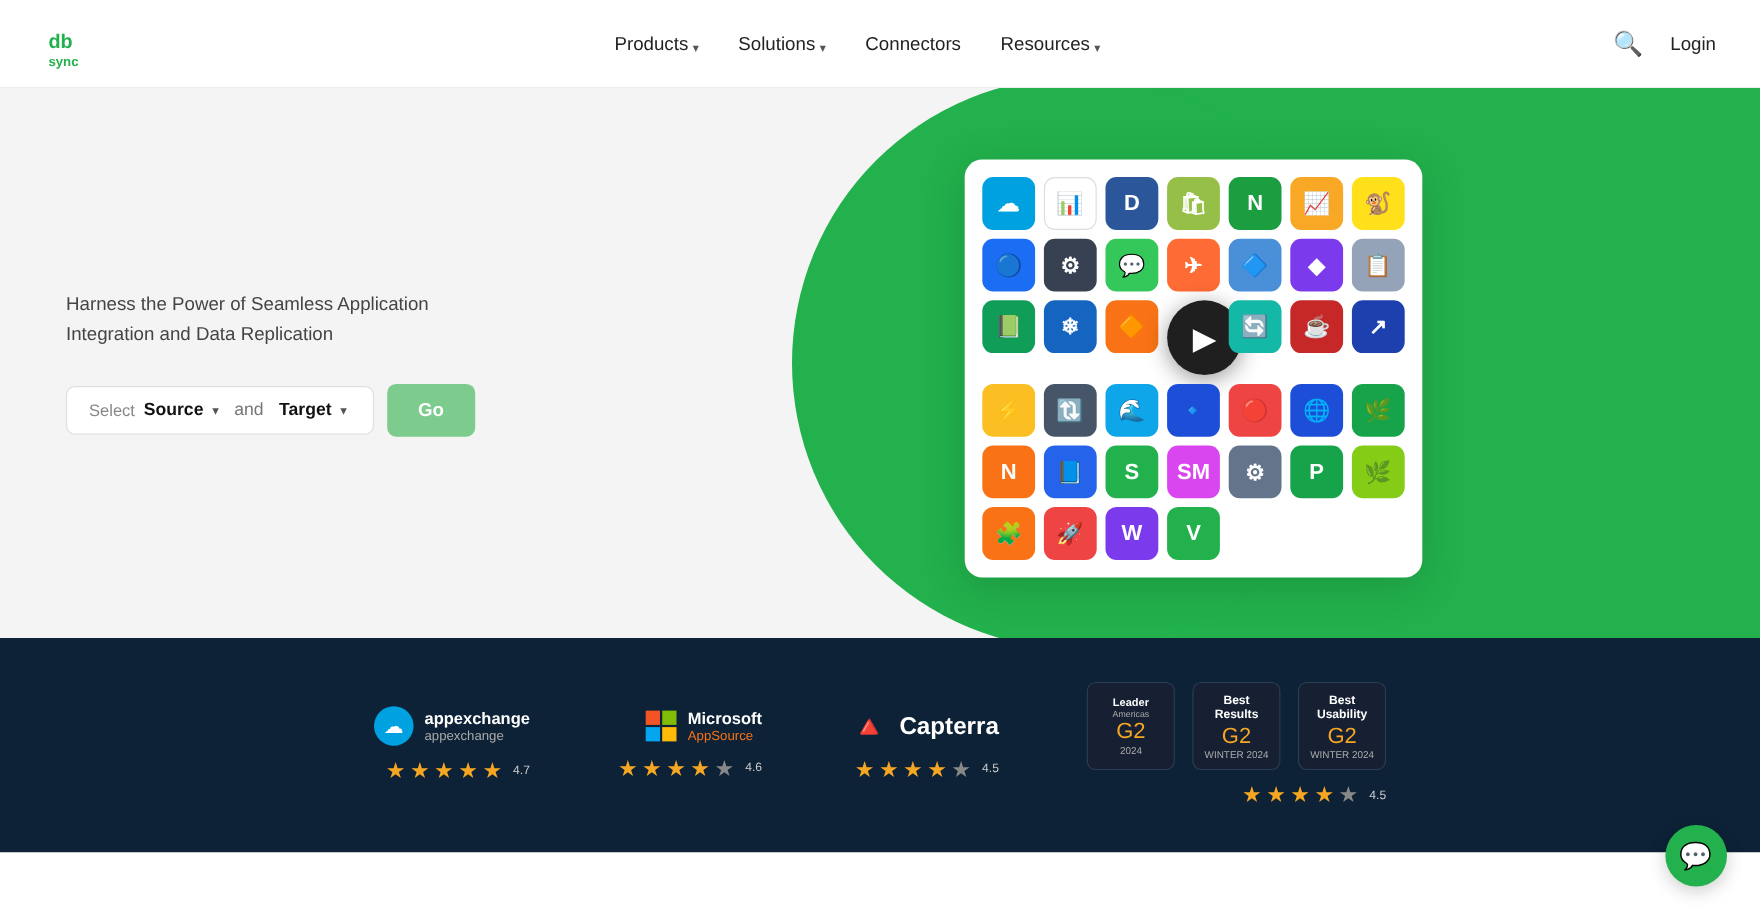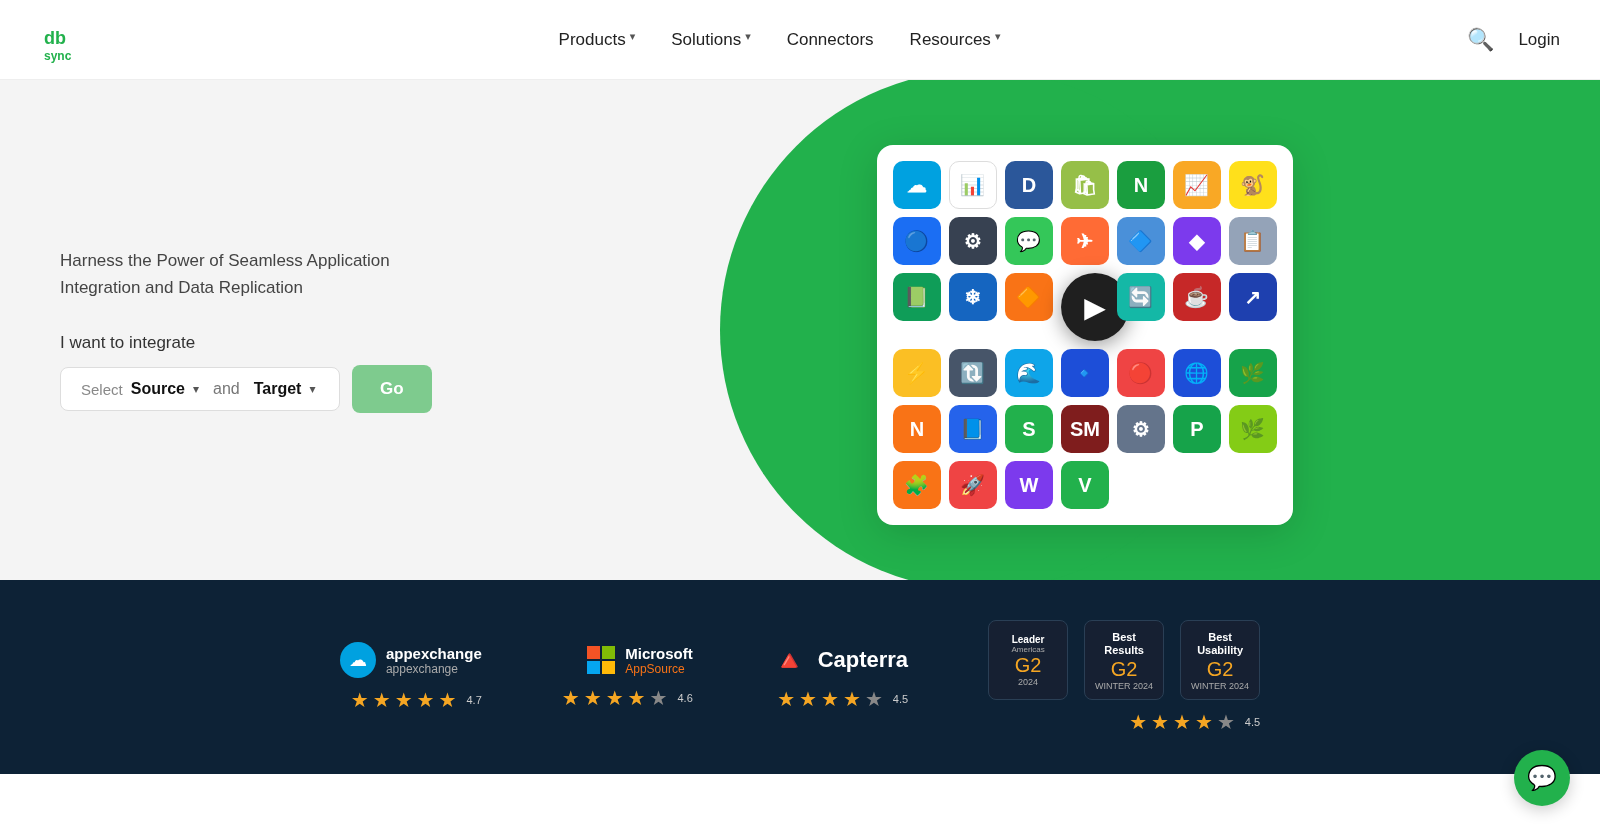--- a/index.html
+++ b/index.html
@@ -9,21 +9,21 @@
     .navbar {
       display: flex; align-items: center; justify-content: space-between;
       padding: 0 40px; height: 80px; background: #fff;
       border-bottom: 1px solid #eee; position: relative; z-index: 10;
     }
     .nav-logo { display: flex; align-items: center; gap: 8px; cursor: pointer; }
     .nav-logo-icon { width: 52px; height: 52px; }
     .nav-links { display: flex; align-items: center; gap: 36px; }
     .nav-link {
       font-size: 17px; font-weight: 500; color: #222; cursor: pointer;
-      display: flex; align-items: flex-start; gap: 4px; text-decoration: none;
+      display: flex; align-items: flex-end; gap: 4px; text-decoration: none;
     }
     .nav-link .chevron { font-size: 11px; color: #555; }
     .nav-right { display: flex; align-items: center; gap: 24px; }
     .nav-search { cursor: pointer; font-size: 22px; color: #333; }
     .nav-login { font-size: 17px; font-weight: 500; color: #222; cursor: pointer; }
     .nav-cta {
       background: #22b14c; color: #fff; border: none; padding: 14px 28px;
       border-radius: 8px; font-size: 17px; font-weight: 600; cursor: pointer;
     }
 
@@ -154,21 +154,20 @@
 
   <div class="nav-right">
     <span class="nav-search">🔍</span>
     <span class="nav-login">Login</span>
   </div>
 </nav>
 
 <section class="hero">
   <div class="hero-left">
     <p class="hero-subtitle">Harness the Power of Seamless Application Integration and Data Replication</p>
-    <p class="hero-integrate-label">I want to integrate</p>
     <div class="hero-selector-row">
       <div class="hero-selector">
         <span class="hero-selector-select">Select</span>
         <span class="hero-selector-source">Source</span>
         <span class="arr">▾</span>
         <span class="hero-selector-and">and</span>
         <span class="hero-selector-target">Target</span>
         <span class="arr">▾</span>
       </div>
       <button class="hero-go-btn">Go</button>
@@ -208,21 +207,21 @@
           <div style="width: 48px; height: 48px; border-radius: 10px; background: rgb(251, 191, 36); display: flex; align-items: center; justify-content: center; font-size: 20px; color: rgb(255, 255, 255); overflow: hidden; font-weight: 700;">⚡</div>
           <div style="width: 48px; height: 48px; border-radius: 10px; background: rgb(71, 85, 105); display: flex; align-items: center; justify-content: center; font-size: 20px; color: rgb(255, 255, 255); overflow: hidden; font-weight: 700;">🔃</div>
           <div style="width: 48px; height: 48px; border-radius: 10px; background: rgb(14, 165, 233); display: flex; align-items: center; justify-content: center; font-size: 20px; color: rgb(255, 255, 255); overflow: hidden; font-weight: 700;">🌊</div>
           <div style="width: 48px; height: 48px; border-radius: 10px; background: rgb(29, 78, 216); display: flex; align-items: center; justify-content: center; font-size: 20px; color: rgb(255, 255, 255); overflow: hidden; font-weight: 700;">🔹</div>
           <div style="width: 48px; height: 48px; border-radius: 10px; background: rgb(239, 68, 68); display: flex; align-items: center; justify-content: center; font-size: 20px; color: rgb(255, 255, 255); overflow: hidden; font-weight: 700;">🔴</div>
           <div style="width: 48px; height: 48px; border-radius: 10px; background: rgb(29, 78, 216); display: flex; align-items: center; justify-content: center; font-size: 20px; color: rgb(255, 255, 255); overflow: hidden; font-weight: 700;">🌐</div>
           <div style="width: 48px; height: 48px; border-radius: 10px; background: rgb(22, 163, 74); display: flex; align-items: center; justify-content: center; font-size: 20px; color: rgb(255, 255, 255); overflow: hidden; font-weight: 700;">🌿</div>
           <div style="width: 48px; height: 48px; border-radius: 10px; background: rgb(249, 115, 22); display: flex; align-items: center; justify-content: center; font-size: 20px; color: rgb(255, 255, 255); overflow: hidden; font-weight: 700;">N</div>
           <div style="width: 48px; height: 48px; border-radius: 10px; background: rgb(37, 99, 235); display: flex; align-items: center; justify-content: center; font-size: 20px; color: rgb(255, 255, 255); overflow: hidden; font-weight: 700;">📘</div>
           <div style="width: 48px; height: 48px; border-radius: 10px; background: rgb(34, 177, 76); display: flex; align-items: center; justify-content: center; font-size: 20px; color: rgb(255, 255, 255); overflow: hidden; font-weight: 700;">S</div>
-          <div style="width: 48px; height: 48px; border-radius: 10px; background: #7f1d1d; display: flex; align-items: center; justify-content: center; font-size: 20px; color: rgb(255, 255, 255); overflow: hidden; font-weight: 700;">SM</div>
+          <div style="width: 48px; height: 48px; border-radius: 10px; background: #d946ef; display: flex; align-items: center; justify-content: center; font-size: 20px; color: rgb(255, 255, 255); overflow: hidden; font-weight: 700;">SM</div>
           <div style="width: 48px; height: 48px; border-radius: 10px; background: rgb(100, 116, 139); display: flex; align-items: center; justify-content: center; font-size: 20px; color: rgb(255, 255, 255); overflow: hidden; font-weight: 700;">⚙</div>
           <div style="width: 48px; height: 48px; border-radius: 10px; background: rgb(22, 163, 74); display: flex; align-items: center; justify-content: center; font-size: 20px; color: rgb(255, 255, 255); overflow: hidden; font-weight: 700;">P</div>
           <div style="width: 48px; height: 48px; border-radius: 10px; background: rgb(132, 204, 22); display: flex; align-items: center; justify-content: center; font-size: 20px; color: rgb(255, 255, 255); overflow: hidden; font-weight: 700;">🌿</div>
           <div style="width: 48px; height: 48px; border-radius: 10px; background: rgb(249, 115, 22); display: flex; align-items: center; justify-content: center; font-size: 20px; color: rgb(255, 255, 255); overflow: hidden; font-weight: 700;">🧩</div>
           <div style="width: 48px; height: 48px; border-radius: 10px; background: rgb(239, 68, 68); display: flex; align-items: center; justify-content: center; font-size: 20px; color: rgb(255, 255, 255); overflow: hidden; font-weight: 700;">🚀</div>
           <div style="width: 48px; height: 48px; border-radius: 10px; background: rgb(124, 58, 237); display: flex; align-items: center; justify-content: center; font-size: 20px; color: rgb(255, 255, 255); overflow: hidden; font-weight: 700;">W</div>
           <div style="width: 48px; height: 48px; border-radius: 10px; background: rgb(34, 177, 76); display: flex; align-items: center; justify-content: center; font-size: 20px; color: rgb(255, 255, 255); overflow: hidden; font-weight: 700;">V</div>
         </div>
     </div>
   </div>

